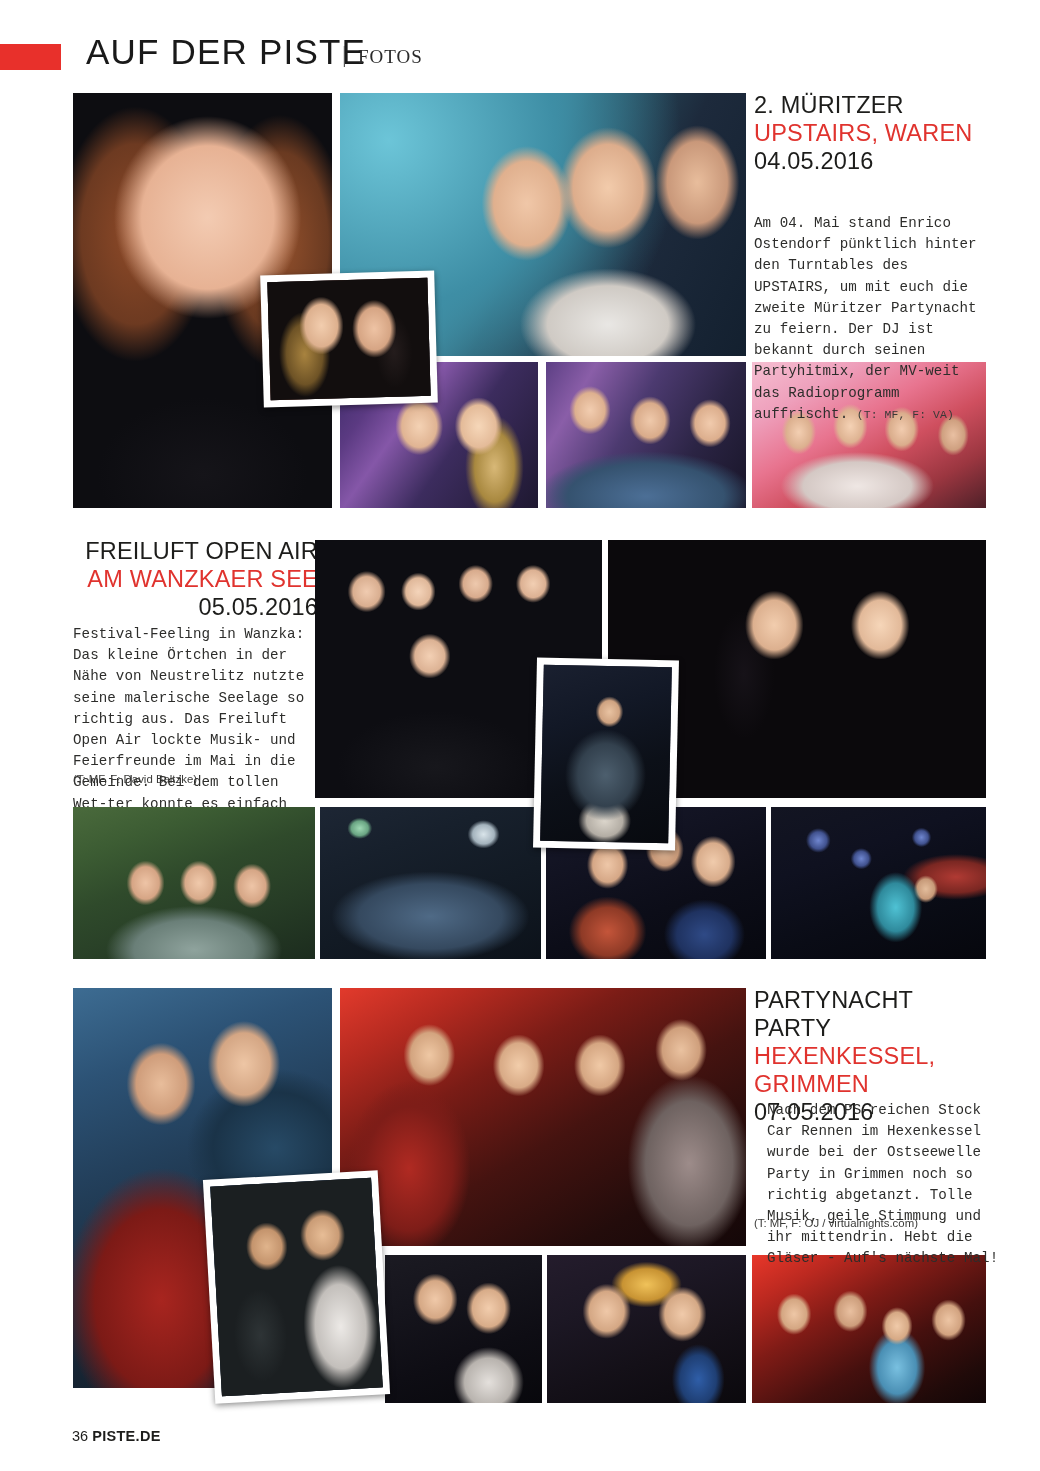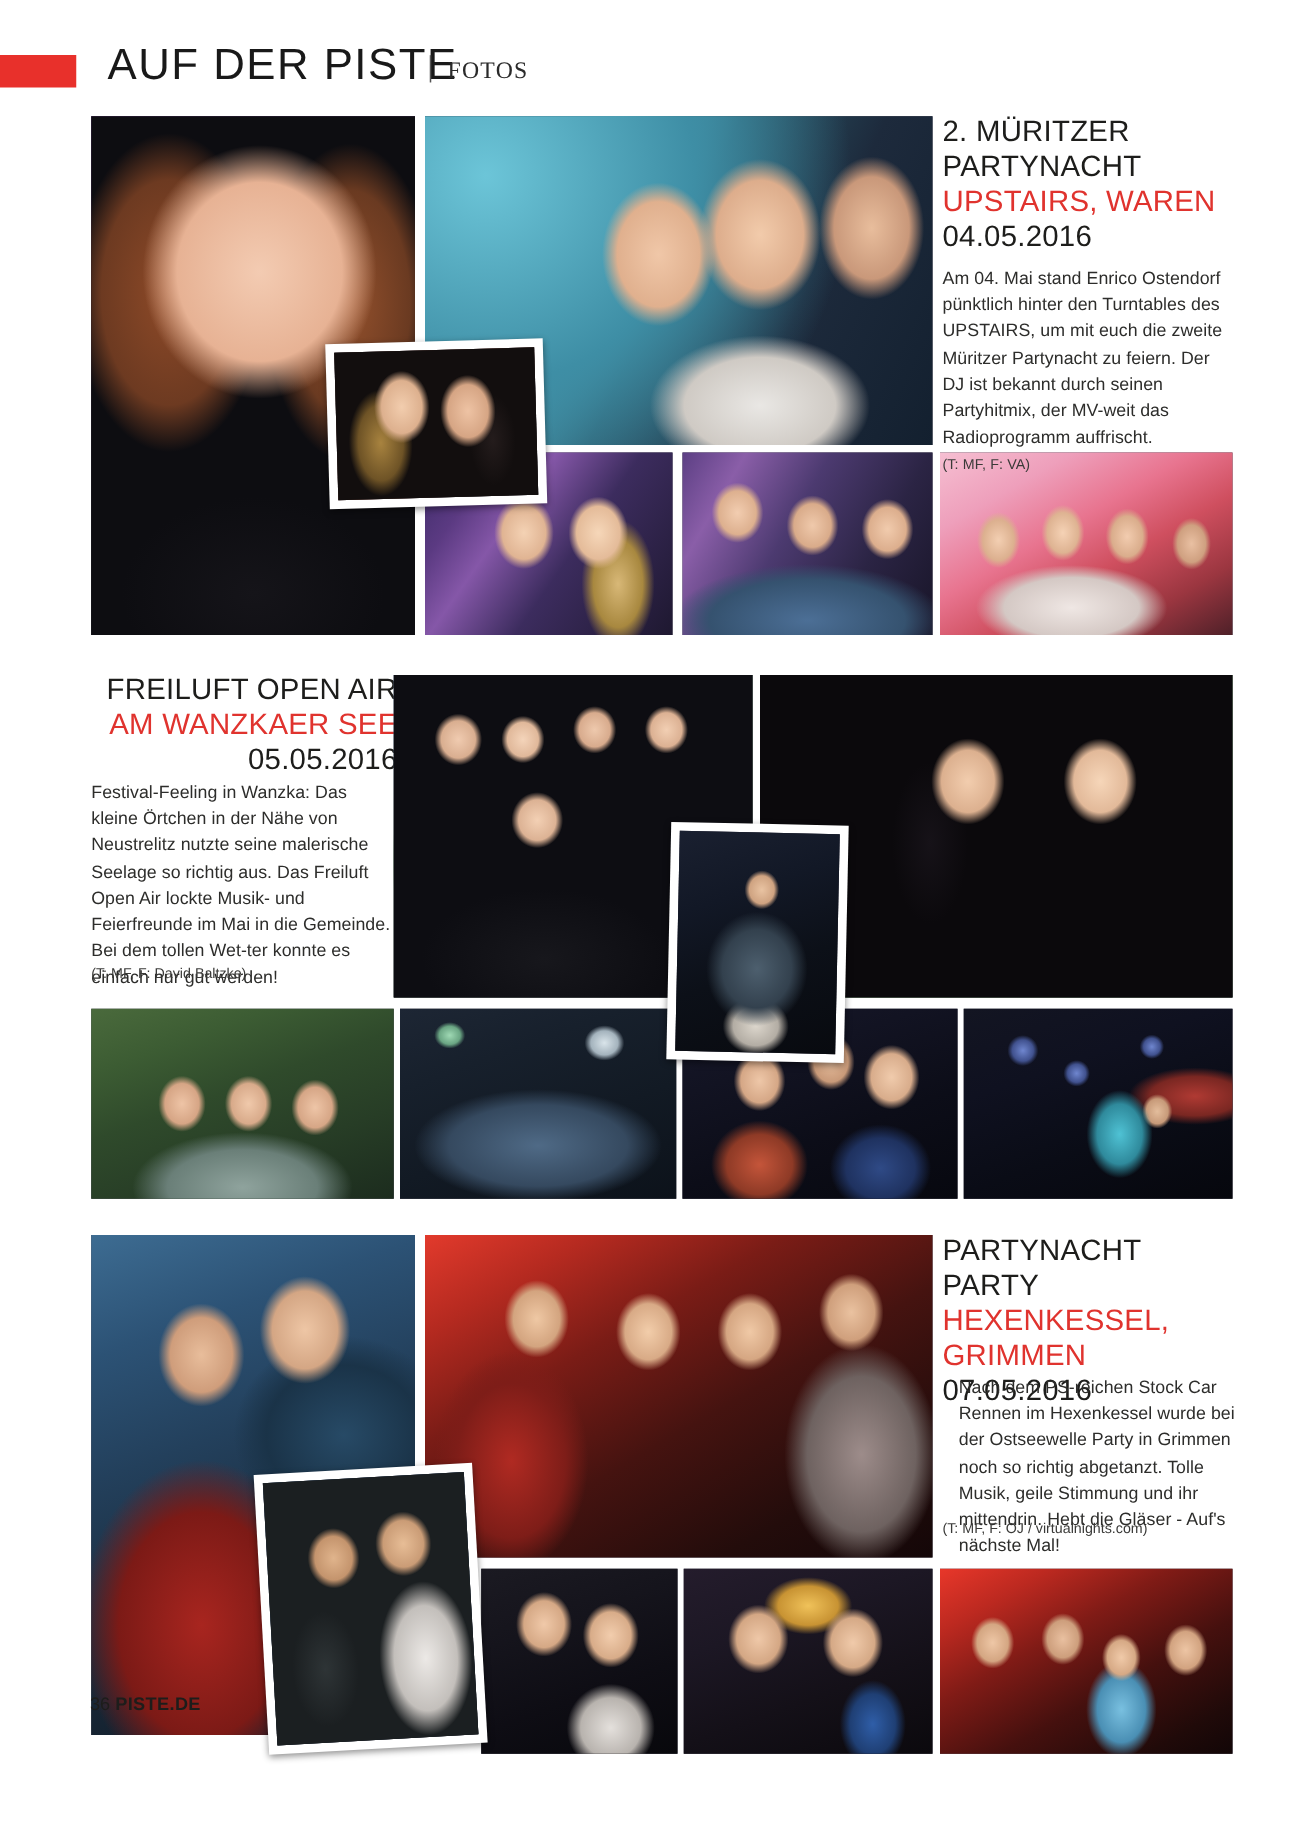--- a/index.html
+++ b/index.html
@@ -83,21 +83,21 @@
     font-weight: 400;
     font-size: 23.5px;
     line-height: 28px;
     color: #1d1d1b;
     letter-spacing: 0.2px;
   }
   .block-title .accent { color: #e0332e; display: block; }
   .block-title .dark { color: #1d1d1b; display: block; }
   .block-body {
     position: absolute;
-    font-family: Liberation Sans, sans-serif;
+    font-family: Liberation Mono, monospace;
     font-size: 14.2px;
     line-height: 21.2px;
     color: #2d2d2b;
     letter-spacing: 0.05px;
   }
   .block-credit {
     font-size: 11.4px;
     color: #3a3a38;
     letter-spacing: 0.1px;
     white-space: nowrap;
@@ -105,21 +105,21 @@
   .credit-line {
     position: absolute;
     font-family: "Liberation Sans", sans-serif;
     font-size: 11.4px;
     color: #3a3a38;
   }
 
   
   #footer {
     position: absolute;
-    left: 72px; top: 1356px;
+    left: 72px; top: 1428px;
     font-family: "Liberation Sans", sans-serif;
     font-size: 14.5px;
     color: #1d1d1b;
   }
   #footer .pg { font-weight: 400; }
   #footer .brand { font-weight: bold; letter-spacing: 0.3px; }
 </style>
 </head>
 <body>
 
@@ -177,21 +177,20 @@
          background-image:
            radial-gradient(ellipse 20px 26px at 20% 48%, #f3cfb2 0%, #dcb08f 62%, rgba(220,176,143,0) 86%),
            radial-gradient(ellipse 20px 26px at 42% 44%, #f5d2b5 0%, #deb392 62%, rgba(222,179,146,0) 86%),
            radial-gradient(ellipse 20px 26px at 64% 46%, #f2ccaf 0%, #daad8c 62%, rgba(218,173,140,0) 86%),
            radial-gradient(ellipse 18px 24px at 86% 50%, #e9c0a2 0%, #cfa080 62%, rgba(207,160,128,0) 86%),
            radial-gradient(ellipse 90px 40px at 45% 85%, #efe7e4 0%, #d4c8c4 60%, rgba(212,200,196,0) 85%),
            linear-gradient(150deg, #f6bfd2 0%, #ee9fbb 22%, #e8748f 42%, #cf4f5f 60%, #9b3640 80%, #4e2028 100%);"></div>
 
   <div class="block-title" style="left:754px; top:91px; width:235px;">
     <span class="dark">2. MÜRITZER</span>
-    <span class="dark">PARTYNACHT</span>
     <span class="accent">UPSTAIRS, WAREN</span>
     <span class="dark">04.05.2016</span>
   </div>
   <div class="block-body" style="left:754px; top:213px; width:235px;">
     <span>Am 04. Mai stand Enrico Ostendorf pünktlich hinter den Turntables des UPSTAIRS, um mit euch die zweite Müritzer Partynacht zu feiern. Der DJ ist bekannt durch seinen Partyhitmix, der MV-weit das Radioprogramm auffrischt.</span>
     <span class="block-credit">(T: MF, F: VA)</span>
   </div>
 </div>
 
 <div>

